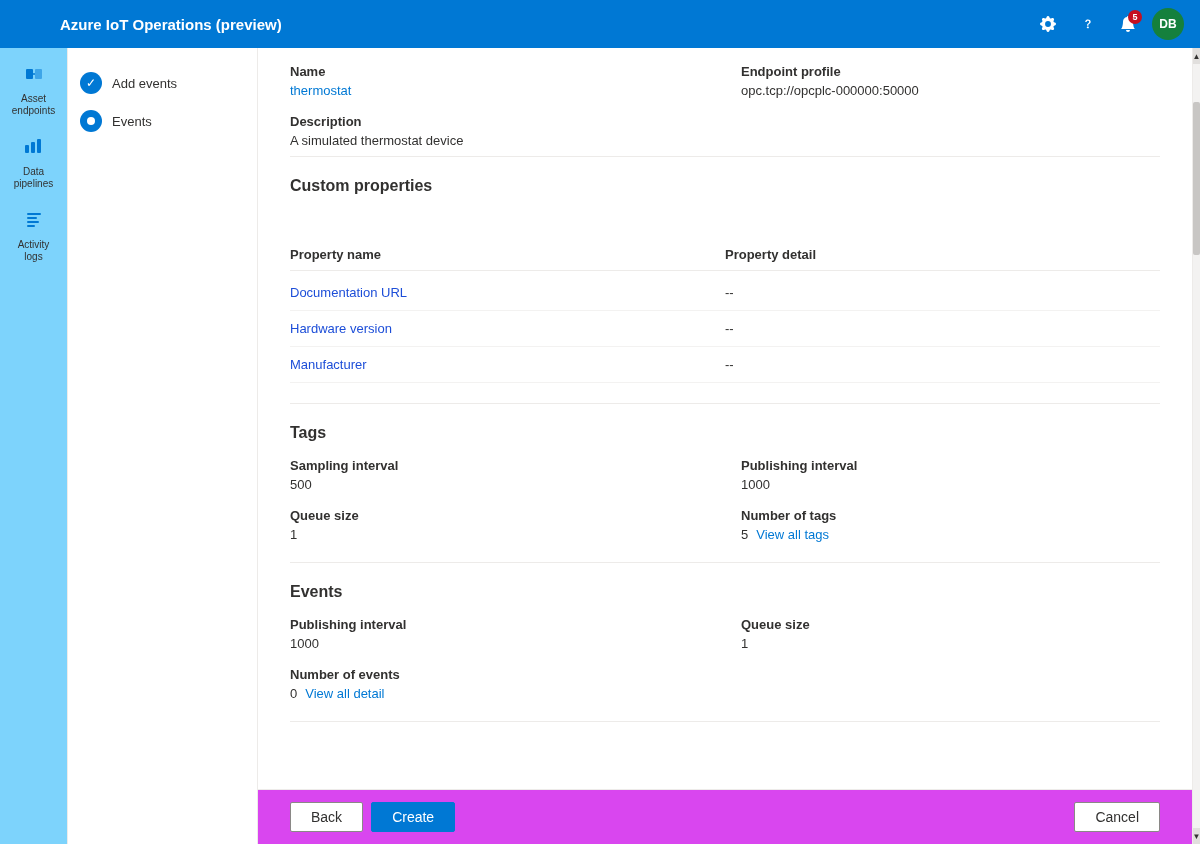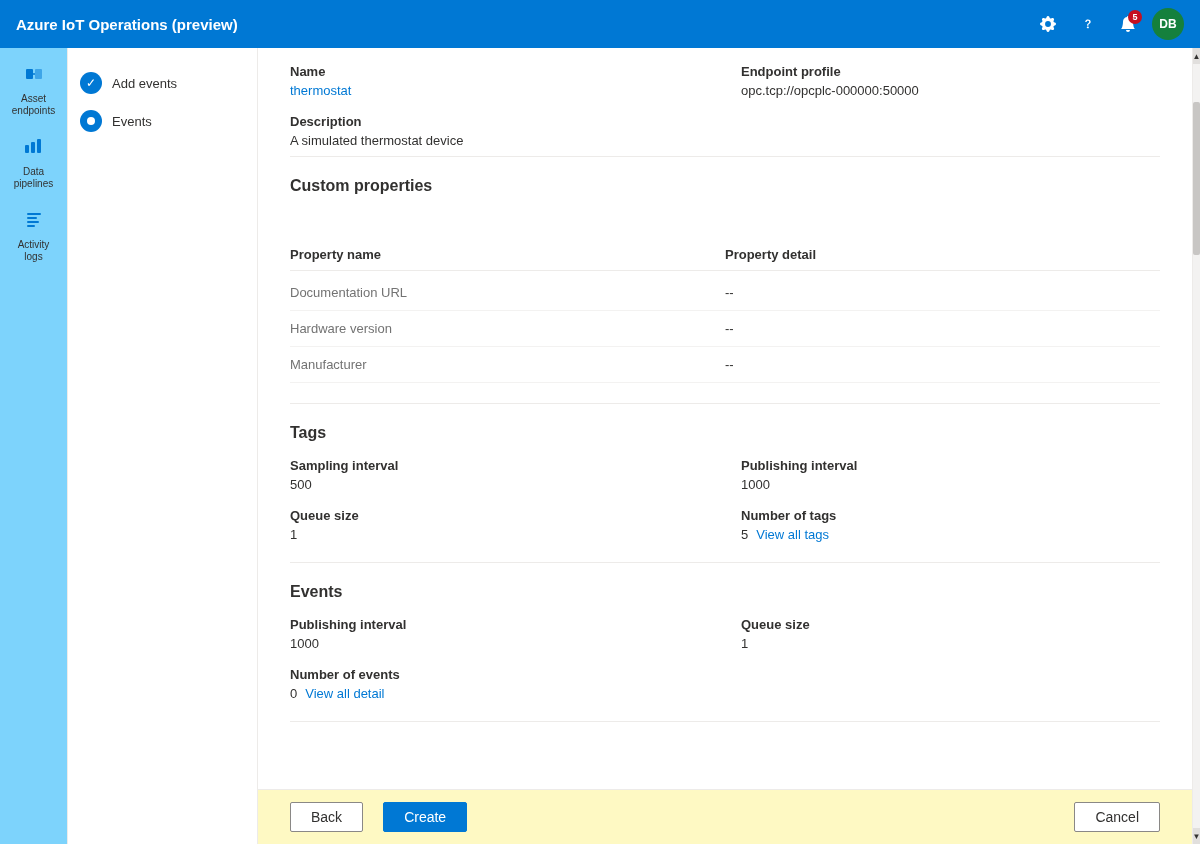--- a/index.html
+++ b/index.html
@@ -14,20 +14,21 @@
       align-items: center;
       padding: 0 16px;
       flex-shrink: 0;
       position: relative;
       z-index: 10;
     }
     .topbar-title {
       font-size: 15px;
       font-weight: 600;
       flex: 1;
+      margin-left: 44px;
     }
     .topbar-icons {
       display: flex;
       align-items: center;
       gap: 8px;
     }
     .topbar-icon-btn {
       width: 32px; height: 32px;
       border-radius: 50%;
       display: flex; align-items: center; justify-content: center;
@@ -147,38 +148,38 @@
     .info-label { font-size: 13px; font-weight: 600; color: #323130; margin-bottom: 4px; }
     .info-value { font-size: 13px; color: #323130; }
     .info-value.link { color: #0078d4; cursor: pointer; }
 
     
     .prop-table { width: 100%; }
     .prop-header { display: grid; grid-template-columns: 1fr 1fr; padding: 8px 0; border-bottom: 1px solid #edebe9; margin-bottom: 4px; }
     .prop-header-cell { font-size: 13px; font-weight: 600; color: #323130; margin-top: 28px; }
     .prop-row { display: grid; grid-template-columns: 1fr 1fr; padding: 10px 0; border-bottom: 1px solid #f3f2f1; }
     .prop-cell { font-size: 13px; }
-    .prop-cell.link { color: #737373; cursor: pointer; }
+    .prop-cell.link { color: #1d4ed8; cursor: pointer; }
     .prop-cell.muted { color: #323130; }
 
     
     .number-with-link { display: flex; align-items: center; gap: 8px; }
     .view-link { color: #0078d4; cursor: pointer; font-size: 13px; }
 
     
     .top-info { padding: 16px 0 8px; }
 
     
     .footer {
-      background: #fef9c3;
+      background: #d946ef;
       border-top: 1px solid #edebe9;
       padding: 12px 32px;
       display: flex;
       align-items: center;
-      gap: 20px;
+      gap: 8px;
       flex-shrink: 0;
     }
     .btn {
       padding: 6px 20px;
       font-size: 14px;
       border-radius: 2px;
       cursor: pointer;
       font-family: inherit;
       border: 1px solid #8a8886;
       background: #fff;

